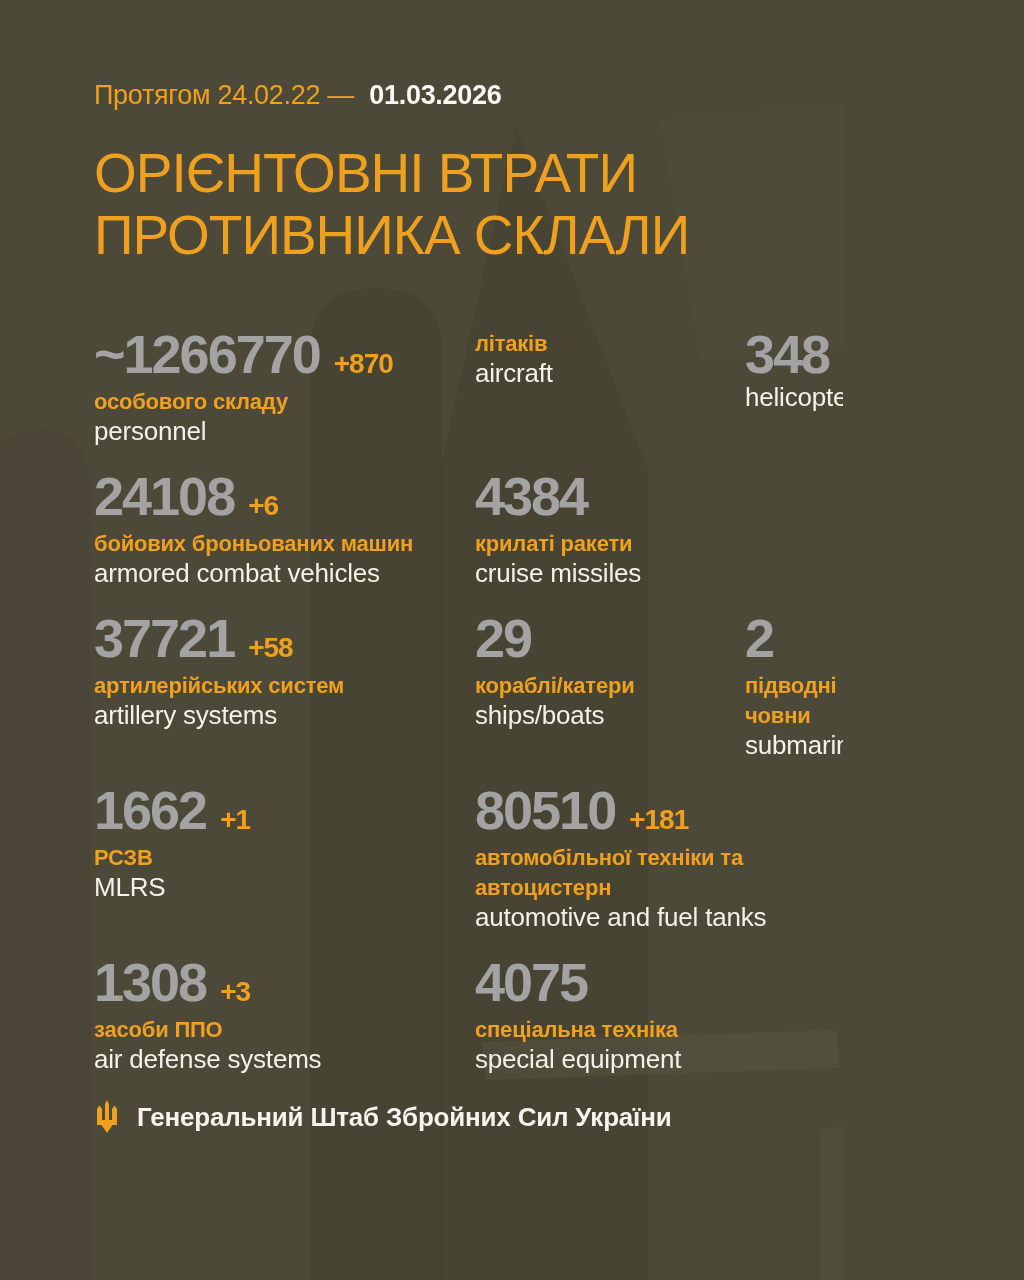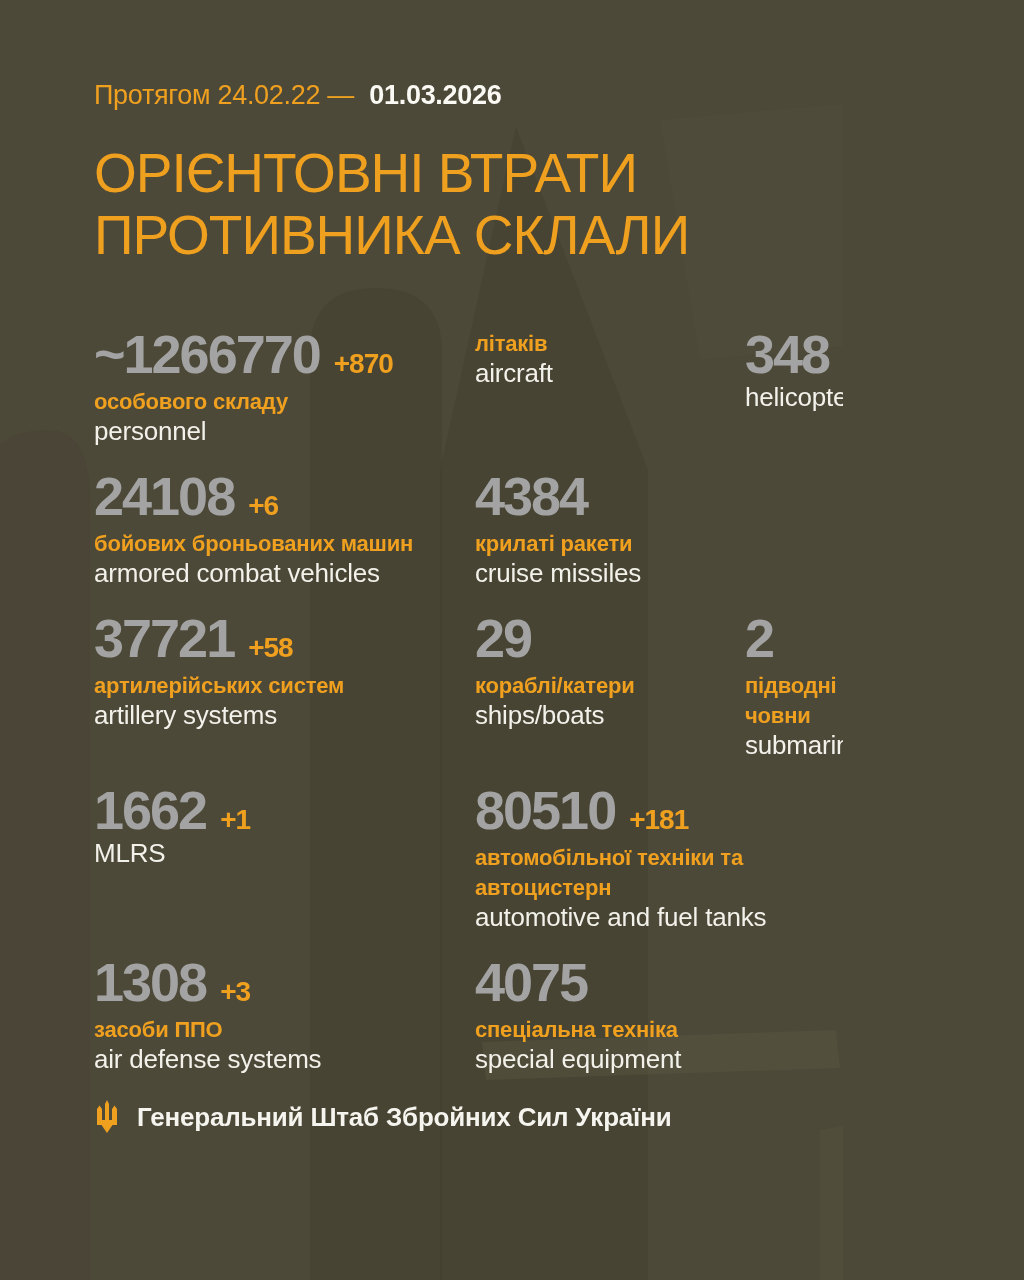--- a/index.html
+++ b/index.html
@@ -155,20 +155,21 @@
           <div class="label-en">submarines</div>
         </div>
       </div>
 
       <div class="stats-row">
         <div class="cell w1">
           <div class="num-line">
             <span class="num">1662</span>
             <span class="delta">+1</span>
           </div>
+          <div class="label-uk">РСЗВ</div>
           <div class="label-en">MLRS</div>
         </div>
         <div class="cell wf">
           <div class="num-line">
             <span class="num">80510</span>
             <span class="delta">+181</span>
           </div>
           <div class="label-uk">автомобільної техніки та автоцистерн</div>
           <div class="label-en">automotive and fuel tanks</div>
         </div>

